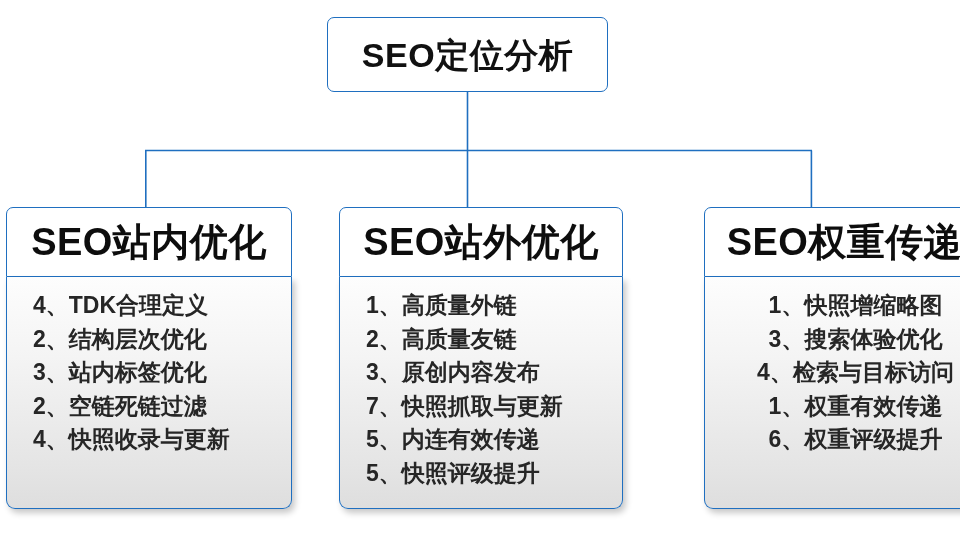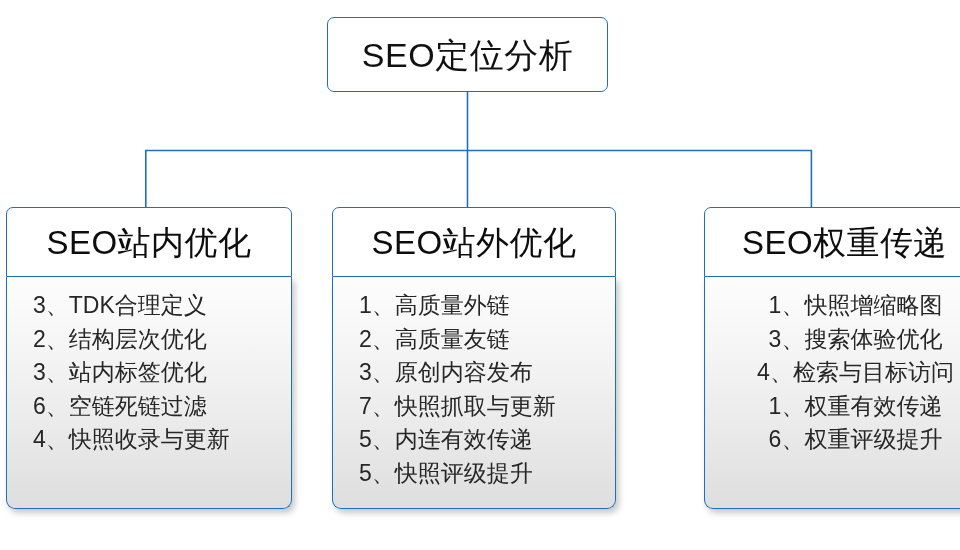--- a/index.html
+++ b/index.html
@@ -14,20 +14,21 @@
     overflow: hidden;
     font-family: "Liberation Sans", "DejaVu Sans", sans-serif;
     color: #1a1a1a;
   }
 
   #diagram {
     position: absolute;
     inset: 0;
     width: 960px;
     height: 416px;
+    font-weight: bold;
   }
 
   
   .connectors {
     position: absolute;
     left: 0;
     top: 0;
     width: 960px;
     height: 550px;
     pointer-events: none;
@@ -55,35 +56,35 @@
     color: #111111;
     white-space: nowrap;
   }
 
   
   .column {
     position: absolute;
     top: 207px;
   }
   .col-1 { left: 6px;   width: 286px; }
-  .col-2 { left: 332px; width: 284px; }
+  .col-2 { left: 339px; width: 284px; }
   .col-3 { left: 704px; width: 281px; }
 
   .col-header {
     box-sizing: border-box;
     height: 70px;
     border: 1.6px solid #1f6fc0;
     border-radius: 7px 7px 0 0;
     background: #ffffff;
     display: flex;
     align-items: center;
     justify-content: center;
   }
   .col-header-label {
-    font-size: 33px;
+    font-size: 38px;
     line-height: 1;
     letter-spacing: 0.5px;
     color: #0d0d0d;
     white-space: nowrap;
   }
 
   .col-body {
     box-sizing: border-box;
     border: 1.6px solid #1f6fc0;
     border-top: none;
@@ -127,24 +128,24 @@
   <div class="root-box">
     <span class="root-label">SEO定位分析</span>
   </div>
 
   <div class="column col-1">
     <div class="col-header">
       <span class="col-header-label">SEO站内优化</span>
     </div>
     <div class="col-body">
       <ul class="item-list">
-        <li class="item">3、TDK合理定义</li>
+        <li class="item">4、TDK合理定义</li>
         <li class="item">2、结构层次优化</li>
         <li class="item">3、站内标签优化</li>
-        <li class="item">6、空链死链过滤</li>
+        <li class="item">2、空链死链过滤</li>
         <li class="item">4、快照收录与更新</li>
       </ul>
     </div>
   </div>
 
   <div class="column col-2">
     <div class="col-header">
       <span class="col-header-label">SEO站外优化</span>
     </div>
     <div class="col-body">

